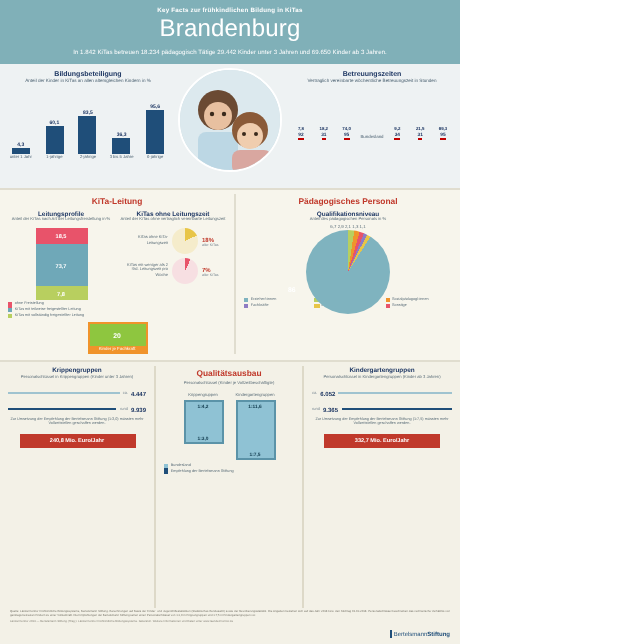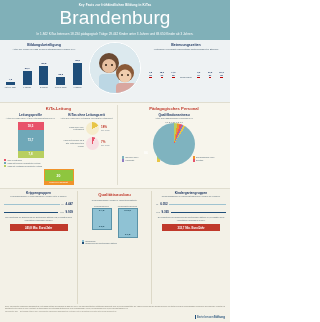--- a/index.html
+++ b/index.html
@@ -21,21 +21,21 @@
     background: #80b0b8;
     padding: 3px 6px 4px 6px;
     text-align: center;
     position: relative;
   }
   .kicker {
     font-size: 3.1px; color: #ffffff; letter-spacing: .12px;
     font-weight: bold;
   }
   .state-title {
-    font-size: 19px; color: #ffffff; font-weight: normal;
+    font-size: 12px; color: #ffffff; font-weight: normal;
     line-height: 1.08; letter-spacing: .1px; margin-top: 1px;
     font-family: "Liberation Sans", sans-serif;
   }
   .head-sub {
     font-size: 3.05px; color: #ffffff; margin-top: 3px;
     letter-spacing: .03px;
   }
 
   
   .top-band {

